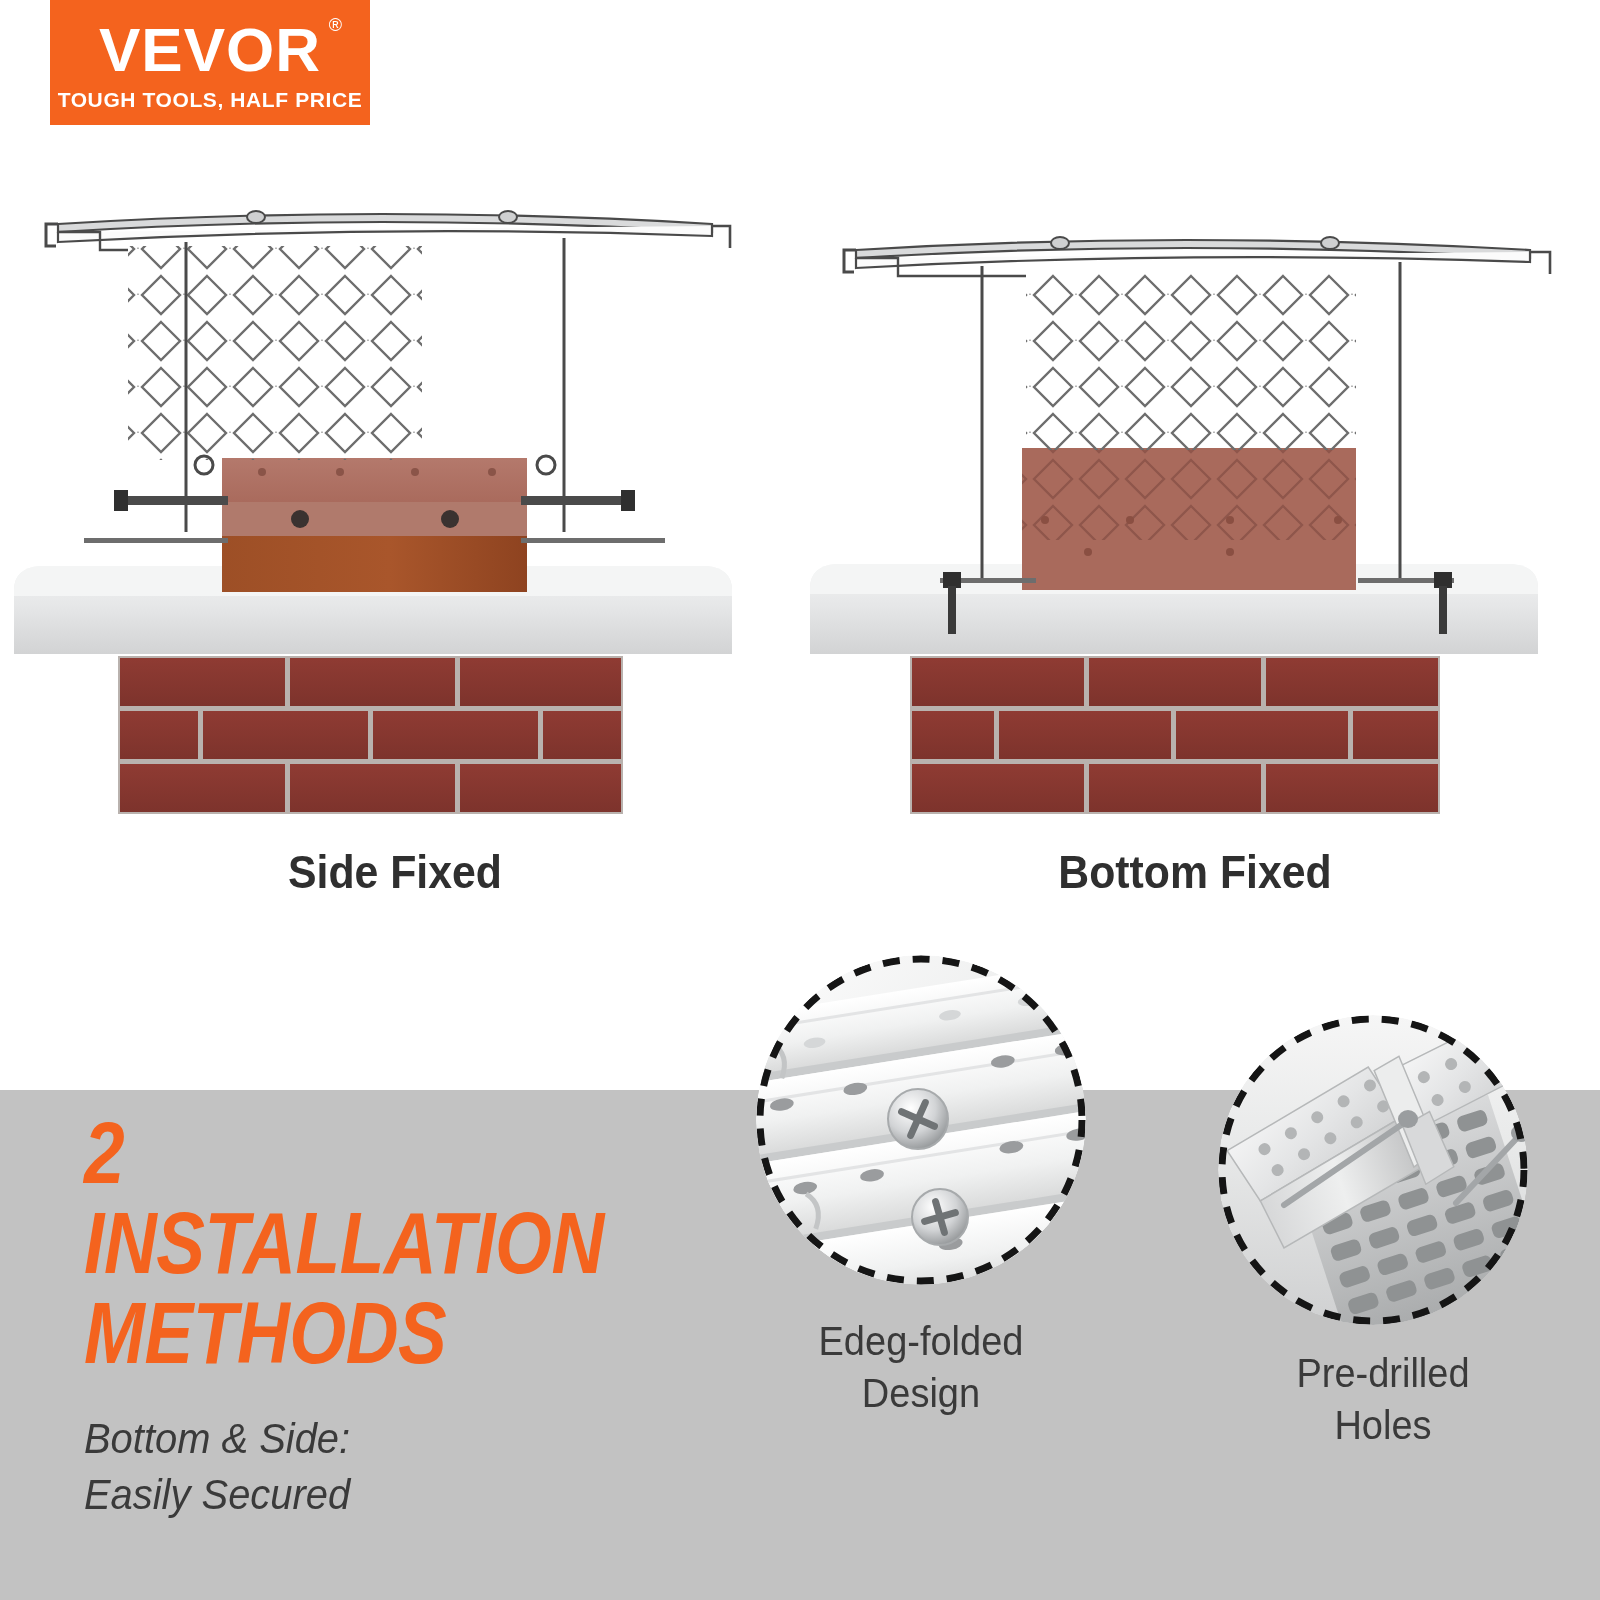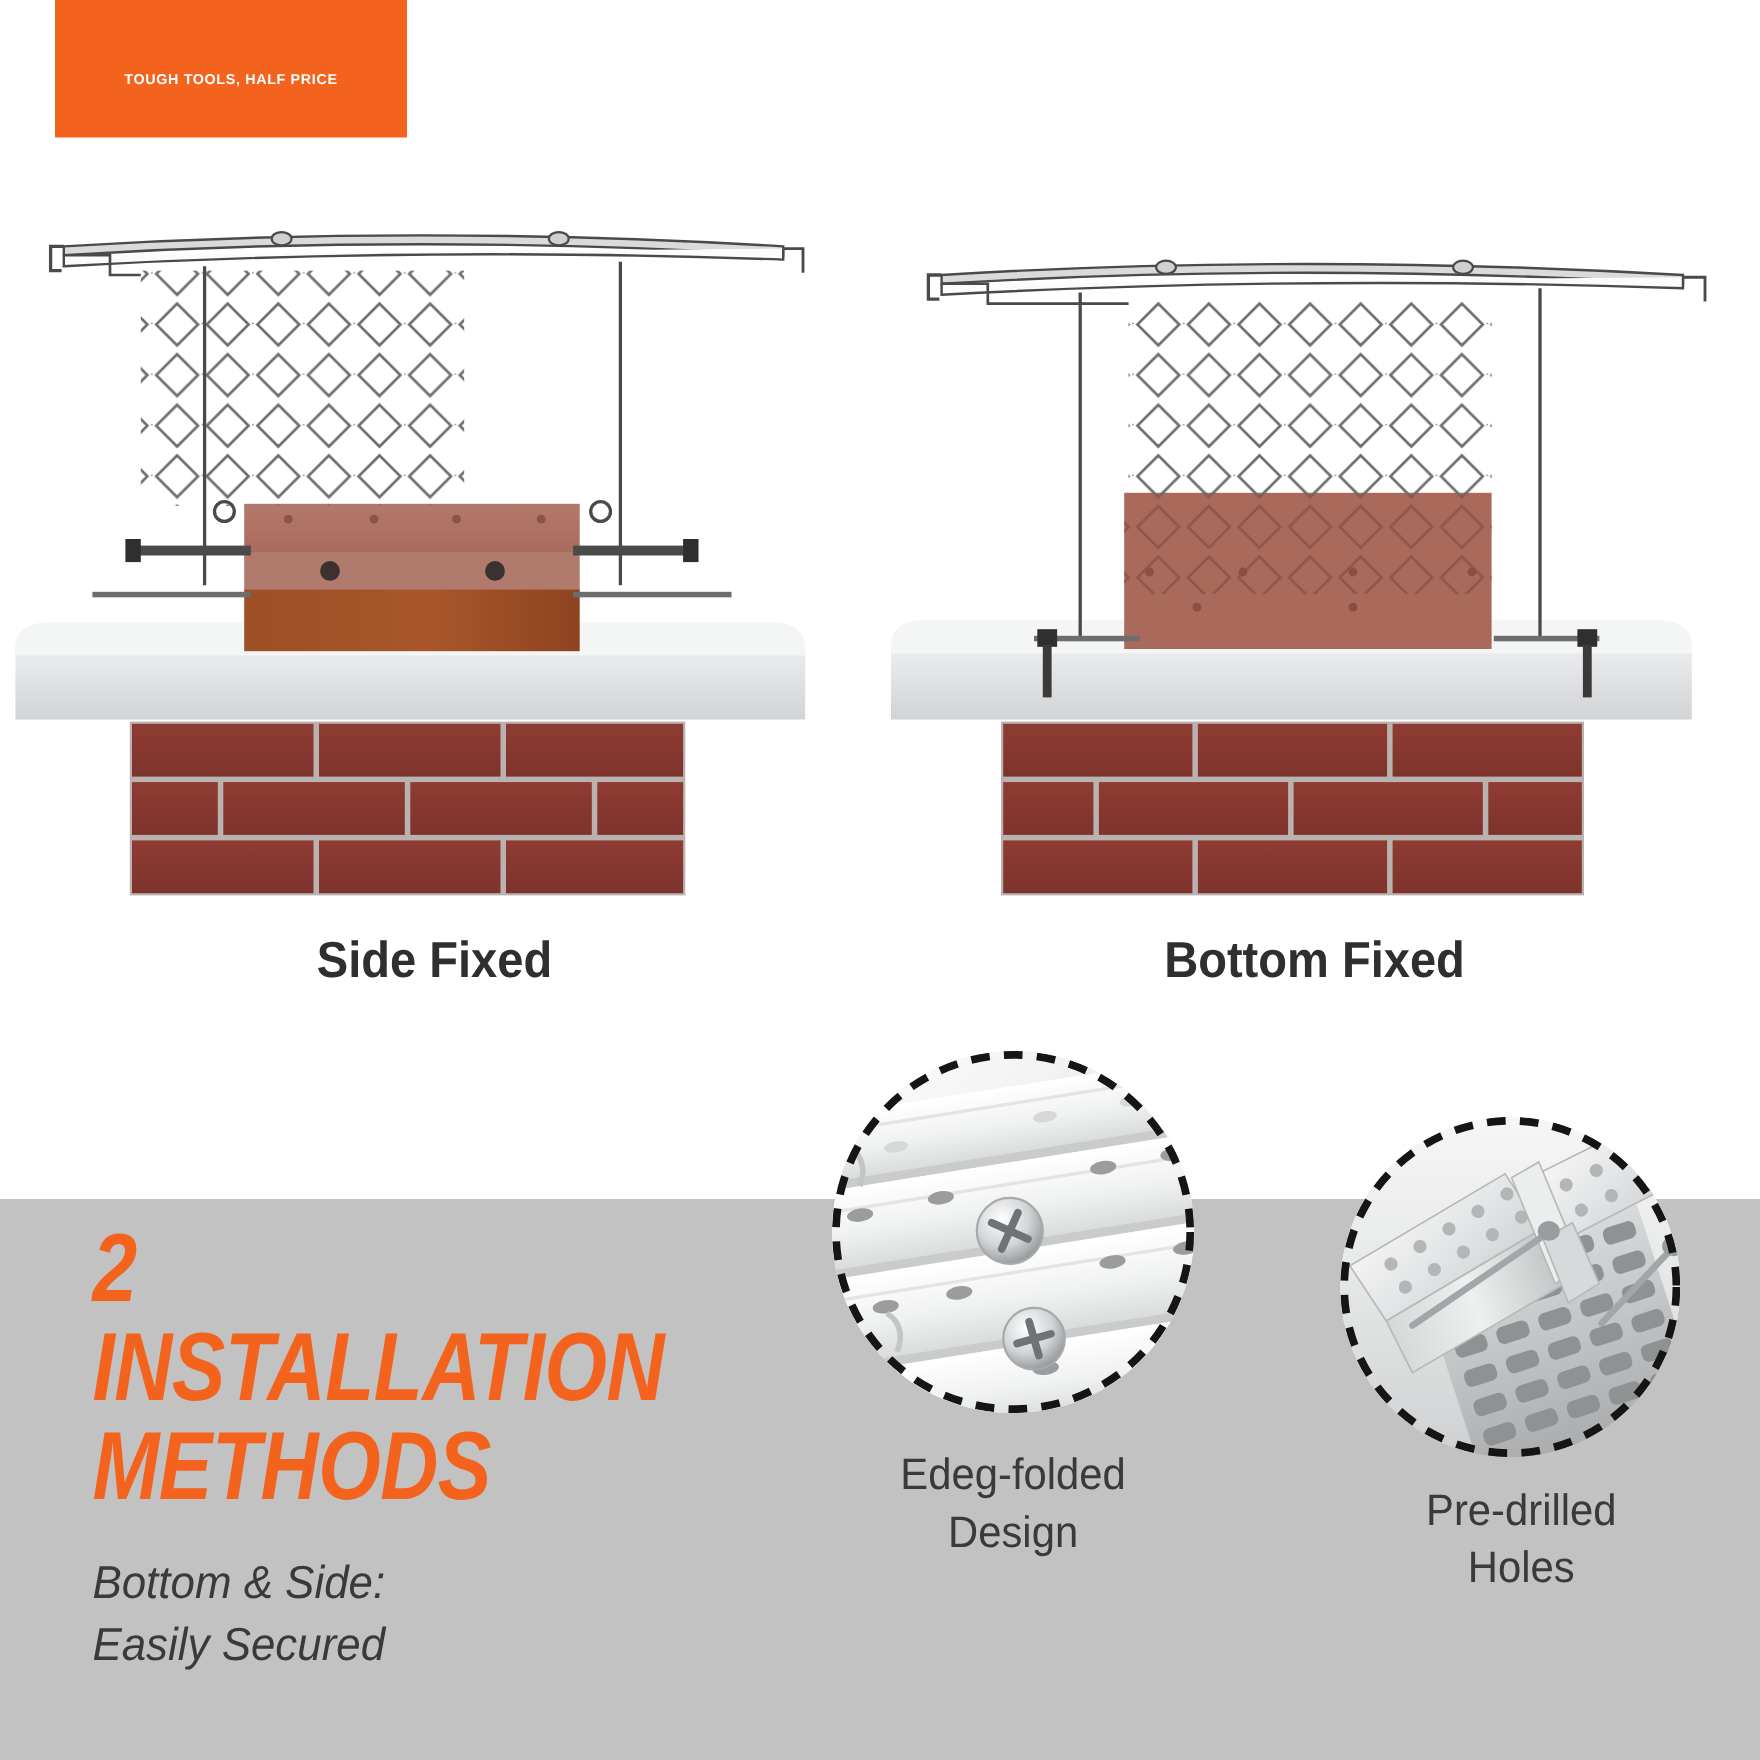--- a/index.html
+++ b/index.html
@@ -41,21 +41,21 @@
   }
   #brand-reg {
     position: absolute;
     top: -4px;
     right: -22px;
     font-size: 18px;
     font-weight: normal;
   }
   #brand-tagline {
     color: #ffffff;
-    font-size: 13px;
+    font-size: 21px;
     font-weight: bold;
     letter-spacing: 0.6px;
     margin-top: 9px;
   }
 
   
   #lower-band {
     position: absolute;
     left: 0;
     top: 1090px;
@@ -163,20 +163,24 @@
     white-space: pre-line;
     transform: scaleX(0.95);
     font-family: "Liberation Sans", sans-serif;
   }
   #feature-pre-drilled .feature-caption { margin-top: 22px; }
 </style>
 </head>
 <body>
 
 <div id="brand-logo">
+  <div id="brand-wordmark">
+    <span>VEVOR</span>
+    <span id="brand-reg">®</span>
+  </div>
   <div id="brand-tagline">TOUGH TOOLS, HALF PRICE</div>
 </div>
 
 <div id="lower-band"></div>
 
 <div class="diagram" id="diagram-side-fixed">
 <svg viewBox="0 0 790 640" xmlns="http://www.w3.org/2000/svg">
   <defs>
     <pattern id="meshL" x="0" y="0" width="46" height="46" patternUnits="userSpaceOnUse">
       <path d="M23 4 L42 23 L23 42 L4 23 Z" fill="none" stroke="#6d6d6d" stroke-width="2.4"></path>

